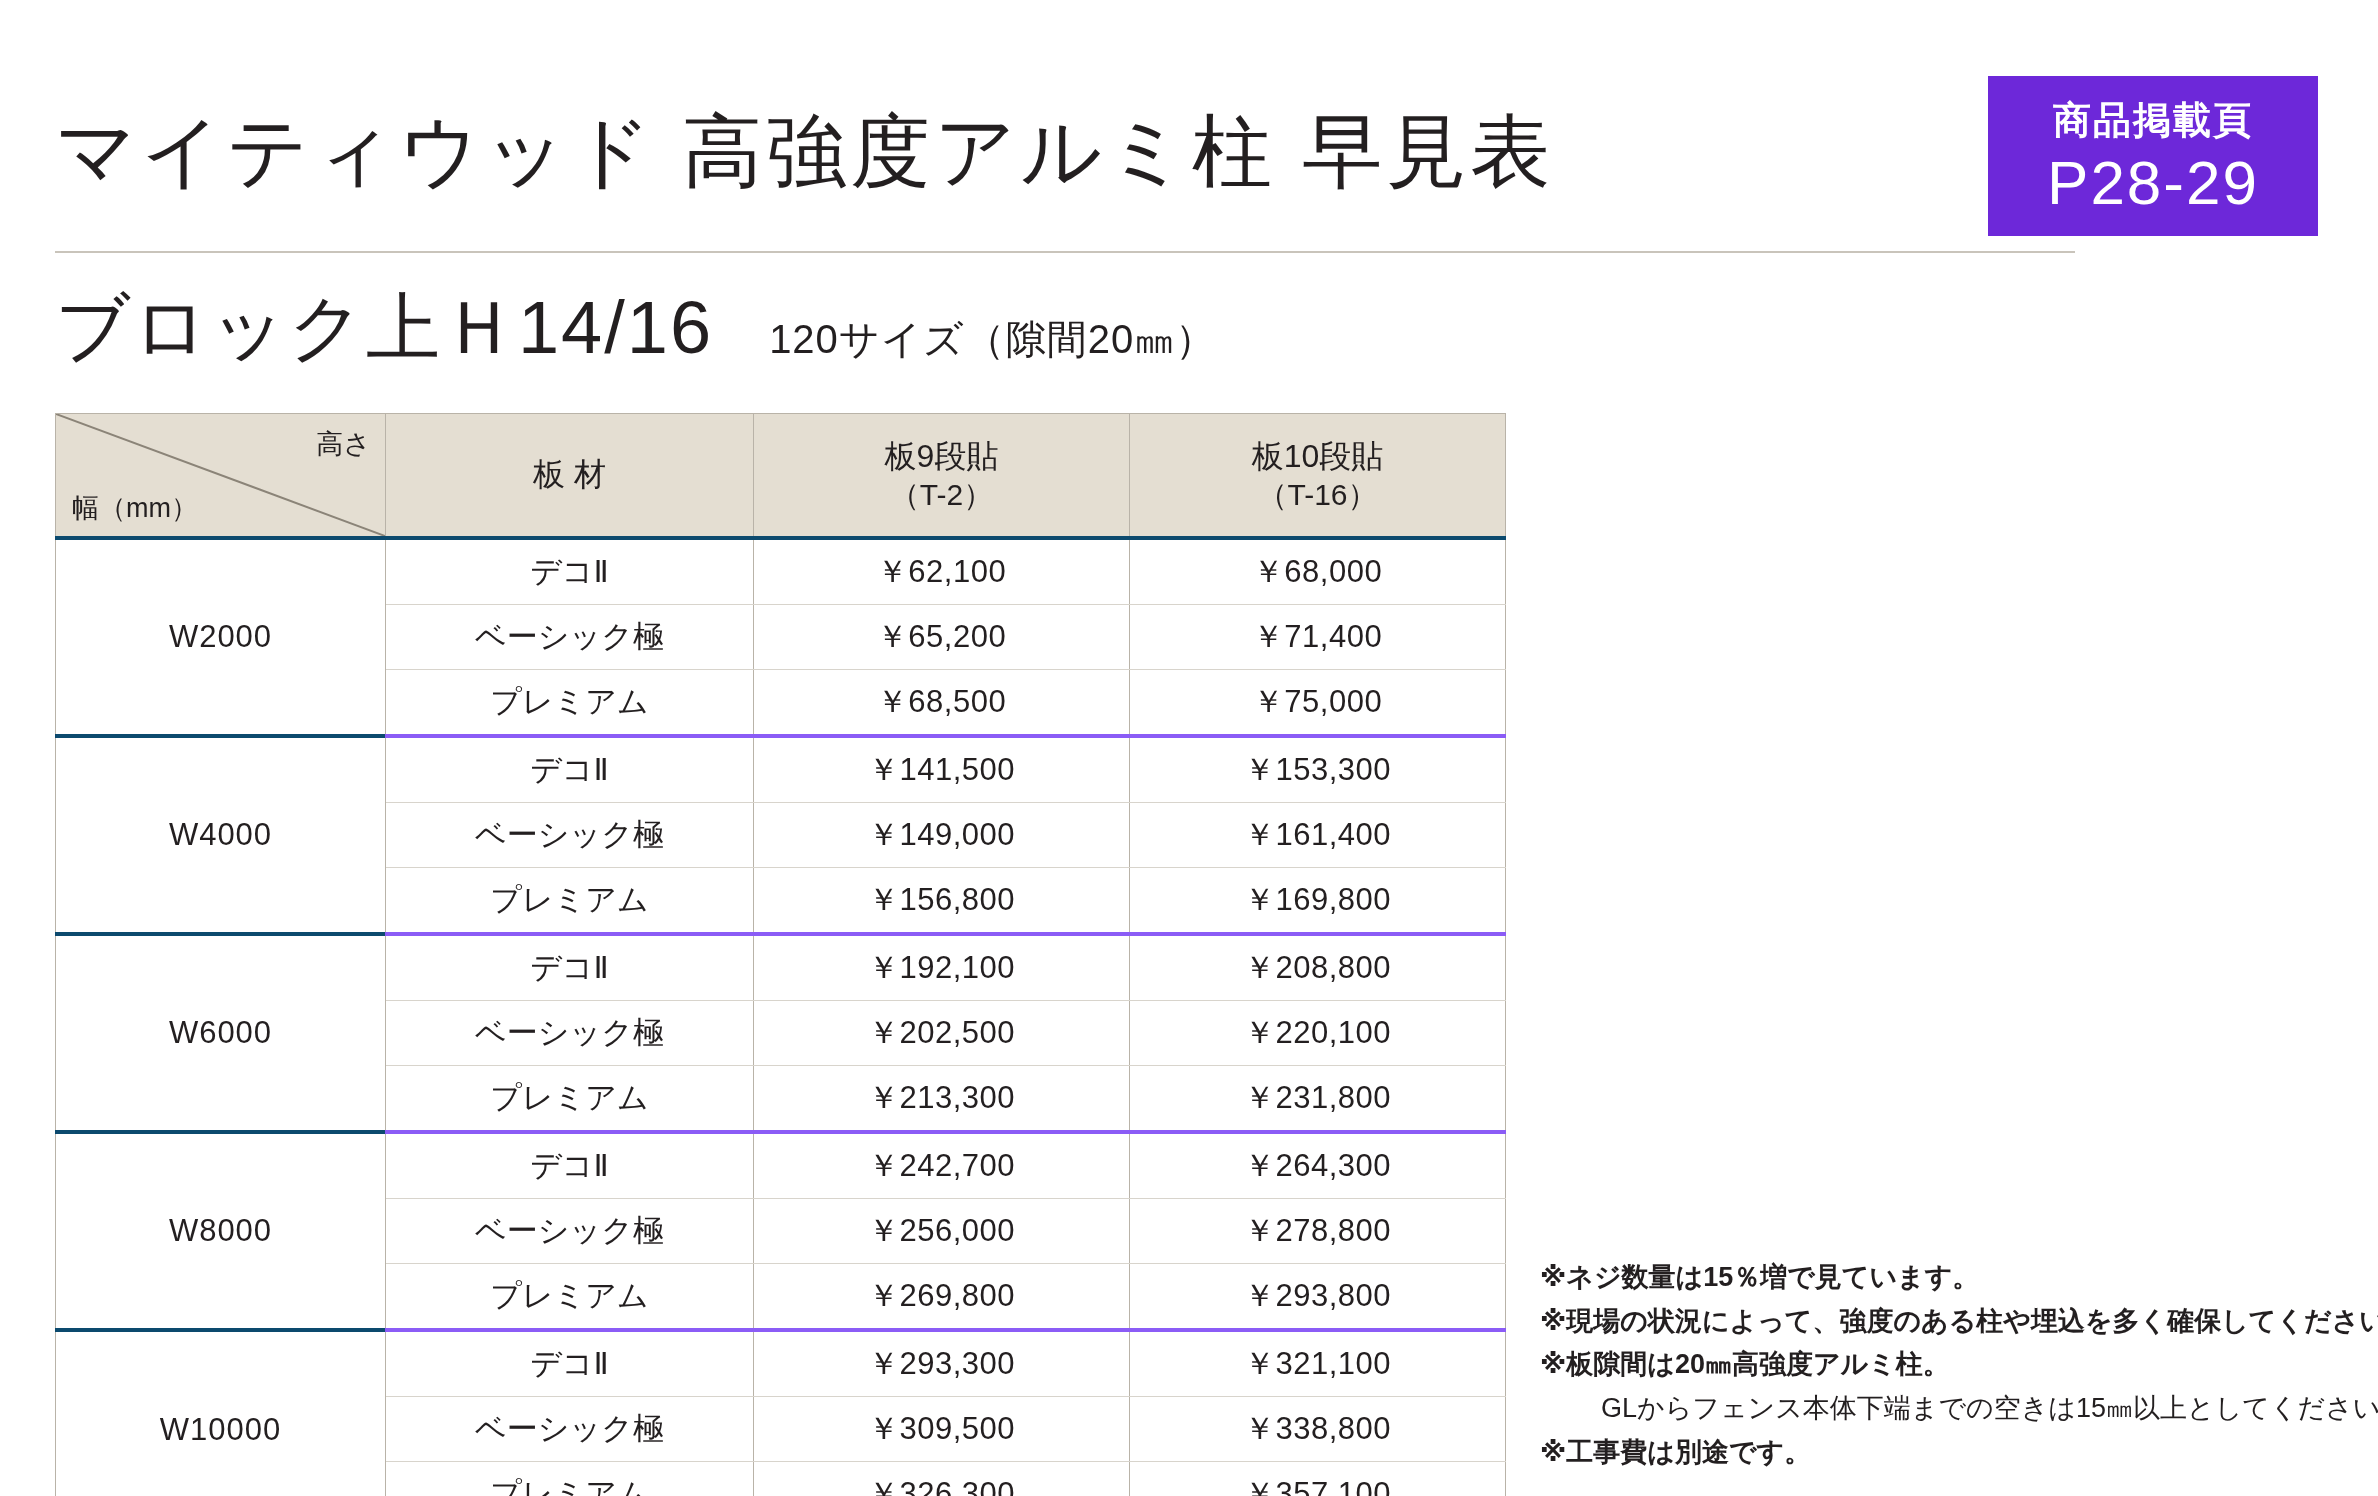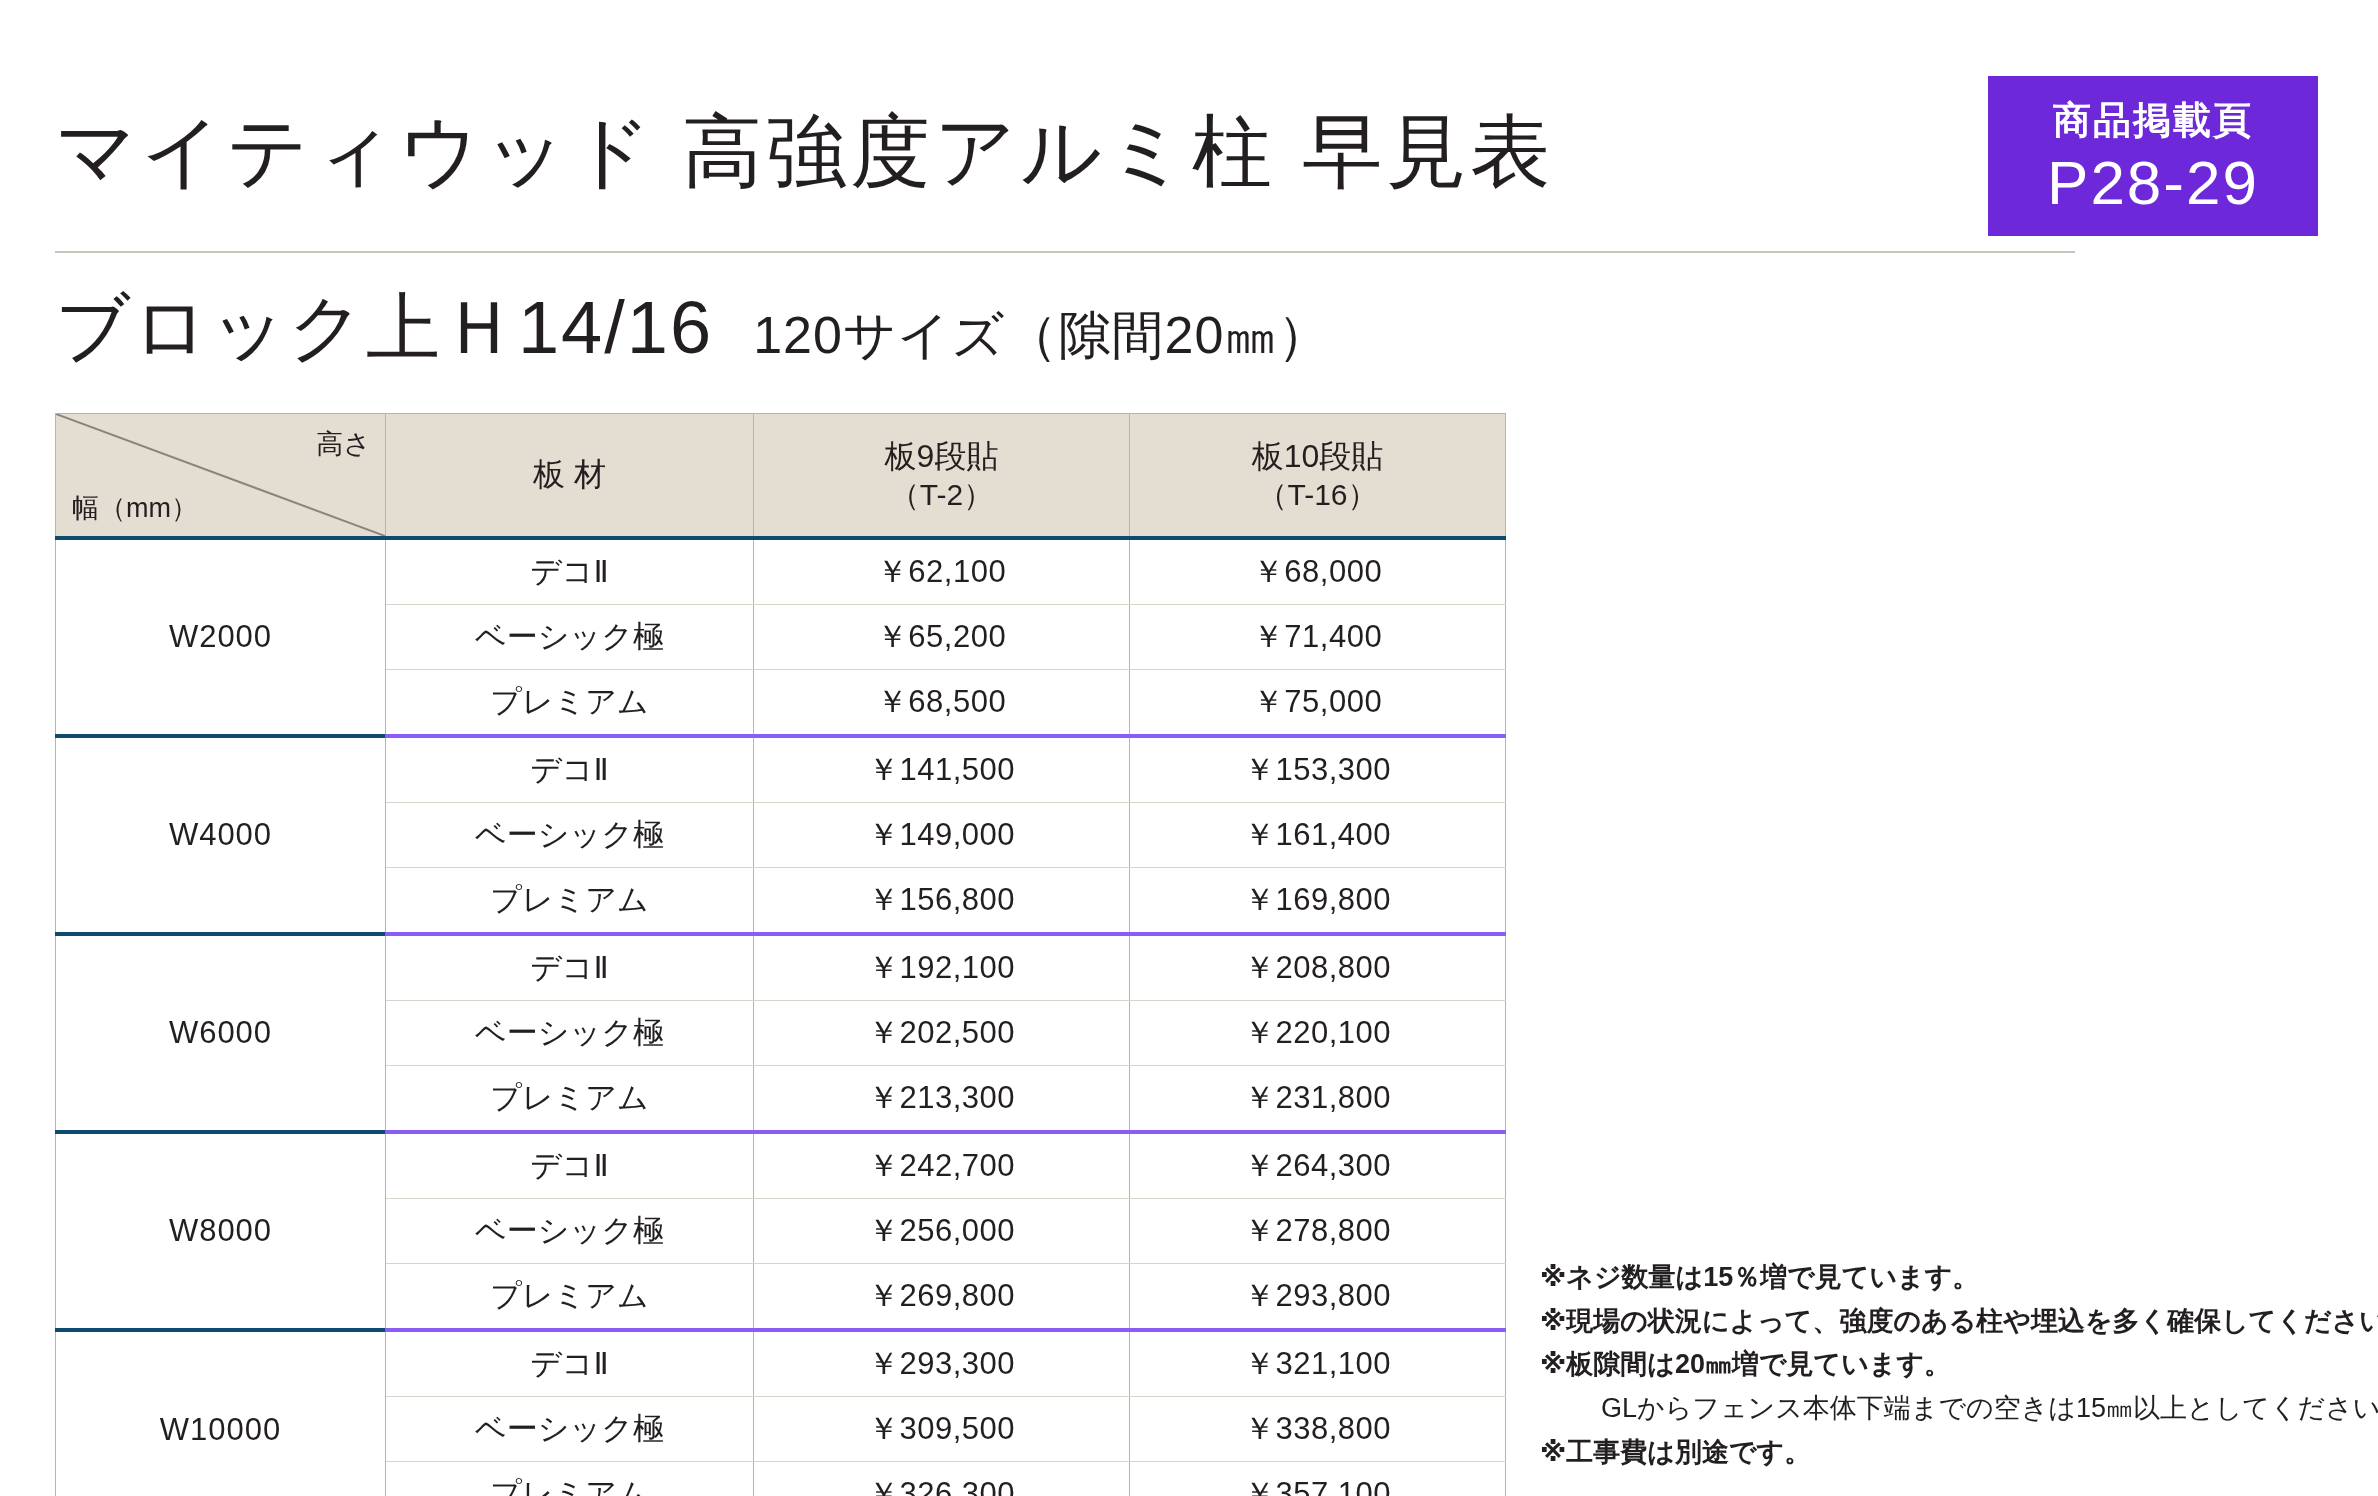--- a/index.html
+++ b/index.html
@@ -69,23 +69,24 @@
     align-items: baseline;
     gap: 40px;
     white-space: nowrap;
   }
   .subtitle-main {
     font-size: 74px;
     letter-spacing: 2px;
     font-weight: 500;
   }
   .subtitle-sub {
-    font-size: 52px;
+    font-size: 40px;
     letter-spacing: 1px;
     font-weight: 400;
+    margin-left: 16px;
   }
 
   
   .table-wrap {
     margin-top: 34px;
     width: 1450px;
   }
   table.price {
     border-collapse: collapse;
     width: 1450px;
@@ -309,18 +310,18 @@
           <td class="price-cell">￥357,100</td>
         </tr>
 
       </tbody>
     </table>
   </div>
 
   <div class="notes">
     <div class="note">※ネジ数量は15％増で見ています。</div>
     <div class="note">※現場の状況によって、強度のある柱や埋込を多く確保してください。</div>
-    <div class="note">※板隙間は20㎜増で見ています。</div>
+    <div class="note">※板隙間は20㎜高強度アルミ柱。</div>
     <div class="note-indent">　GLからフェンス本体下端までの空きは15㎜以上としてください。</div>
     <div class="note">※工事費は別途です。</div>
   </div>
 
 </div>
 
 </body></html>

